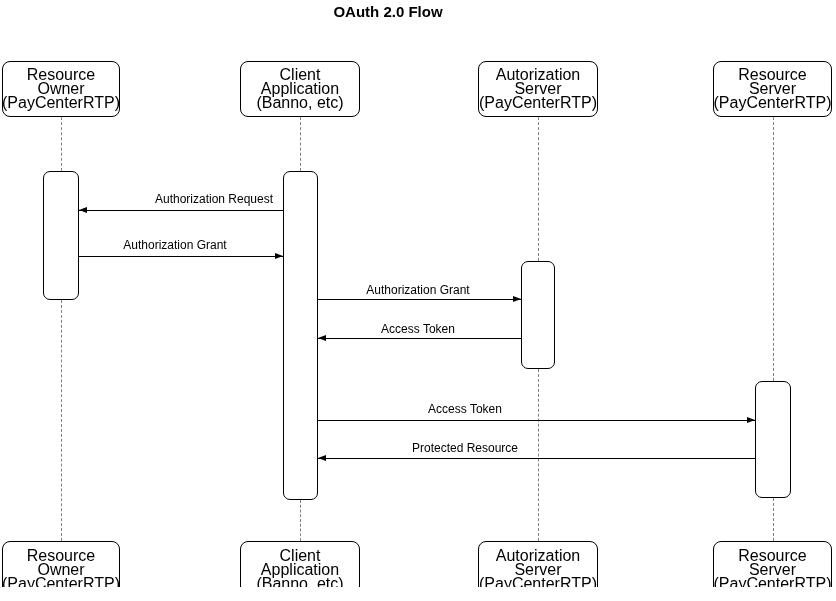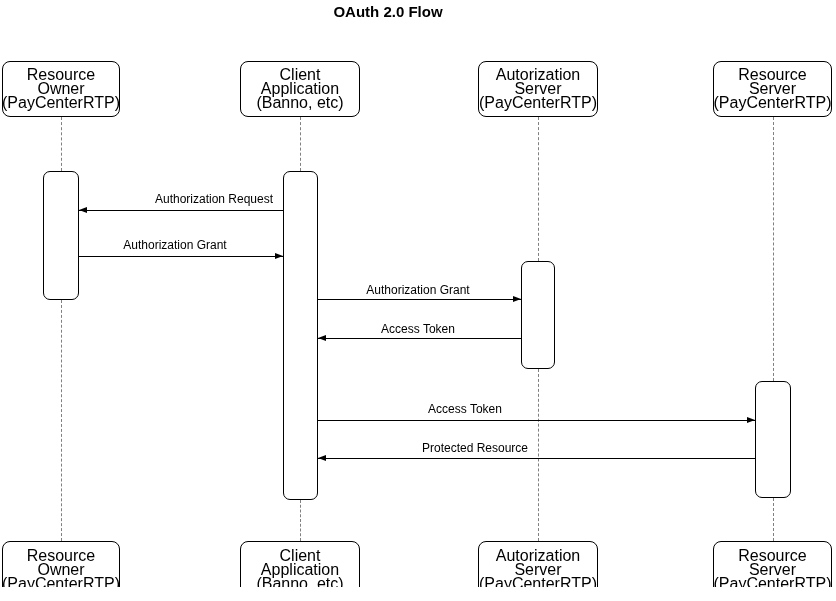--- a/index.html
+++ b/index.html
@@ -134,18 +134,18 @@
     <div class="arrowhead arrow-left" style="left:318px;top:335px;"></div>
   </div>
 
   <div>
     <div class="msg-label" style="left:465px;top:403px;">Access Token</div>
     <div class="msg-line" style="left:318px;top:420px;width:437px;"></div>
     <div class="arrowhead arrow-right" style="left:747px;top:417px;"></div>
   </div>
 
   <div>
-    <div class="msg-label" style="left:475px;top:442px;">Protected Resource</div>
+    <div class="msg-label" style="left:465px;top:442px;">Protected Resource</div>
     <div class="msg-line" style="left:318px;top:458px;width:437px;"></div>
     <div class="arrowhead arrow-left" style="left:318px;top:455px;"></div>
   </div>
 
 </div>
 
 </body></html>

